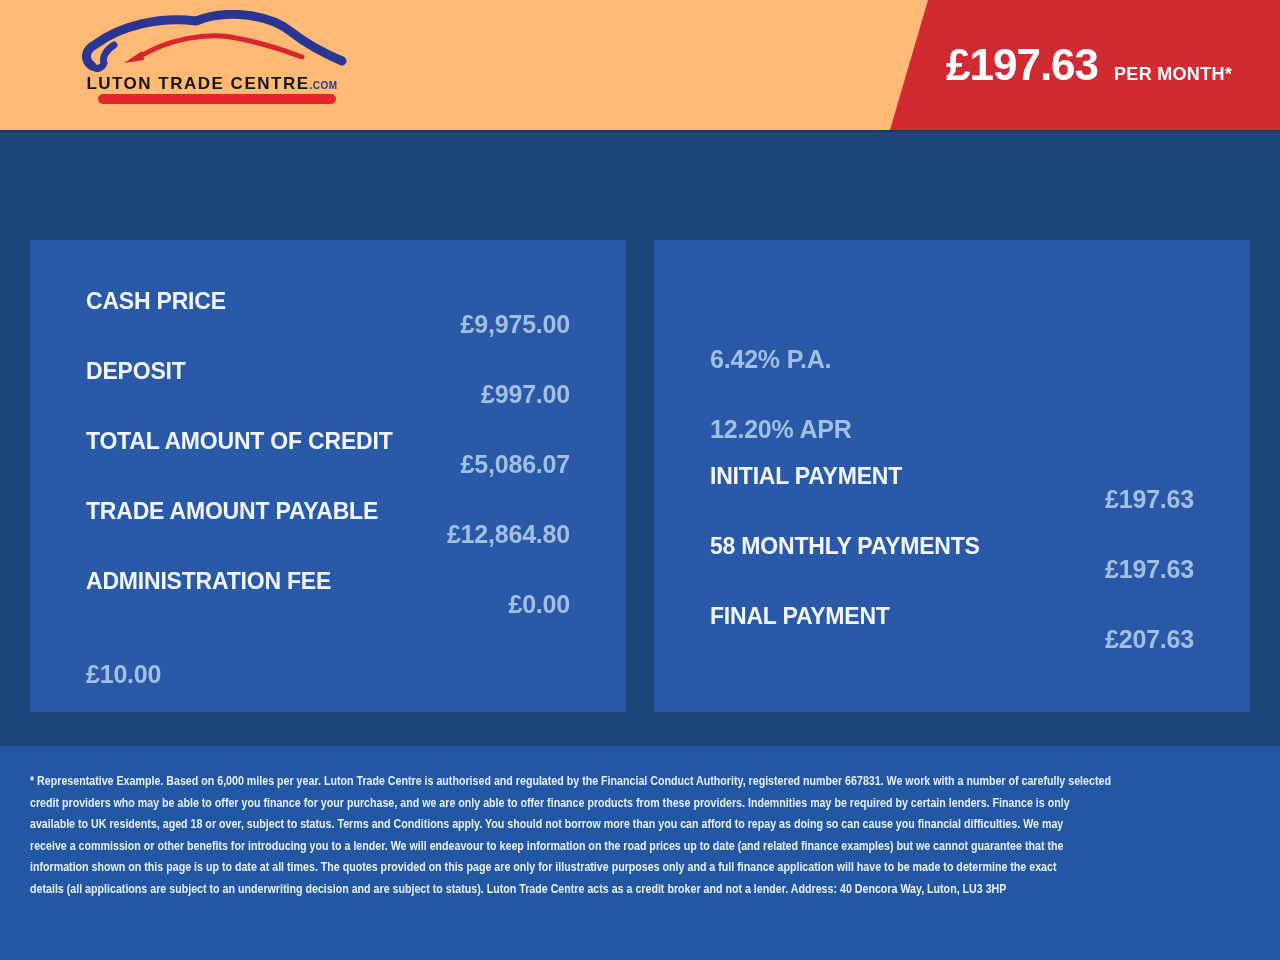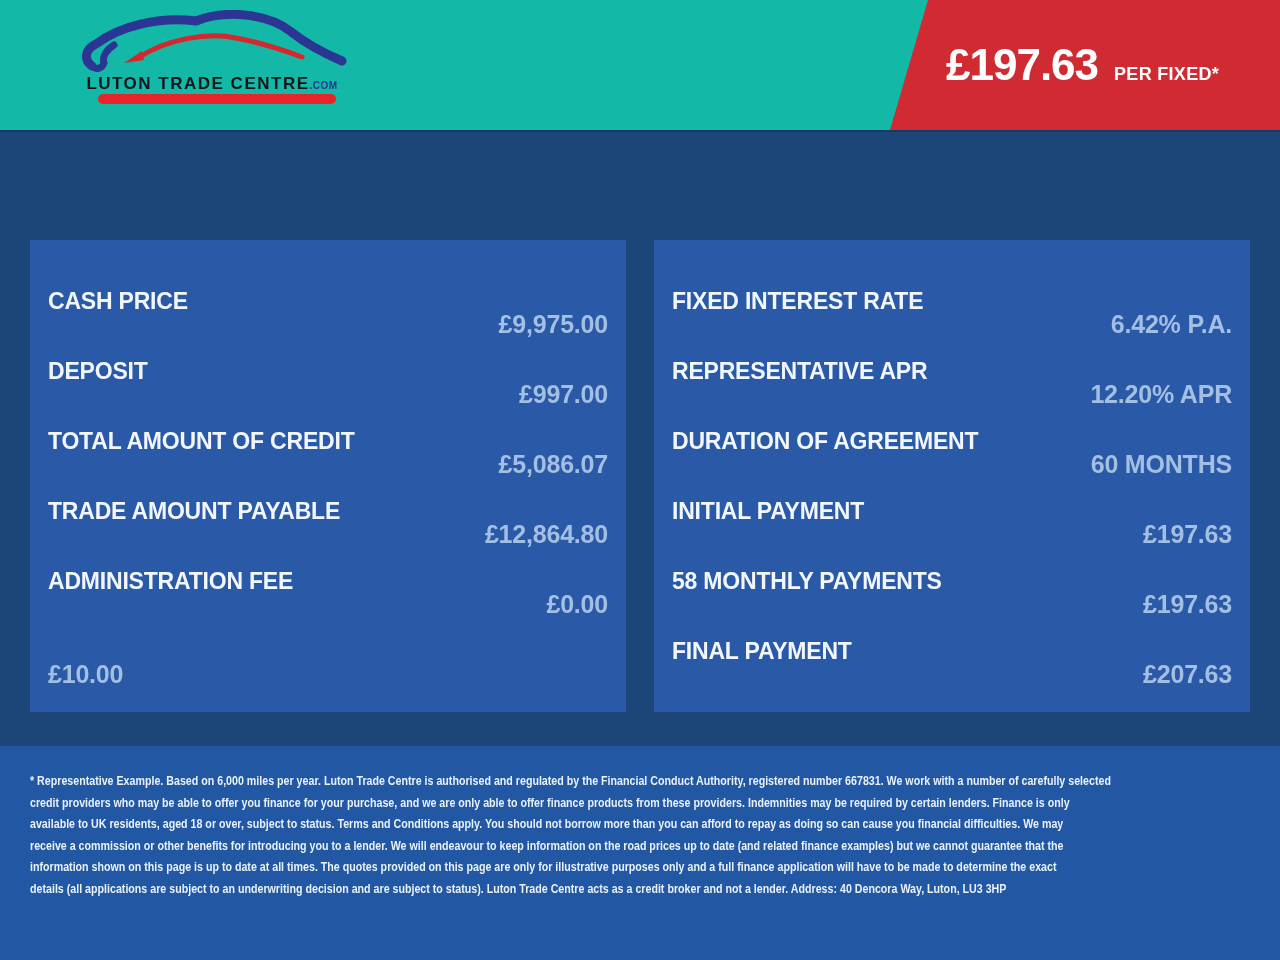--- a/index.html
+++ b/index.html
@@ -1,21 +1,21 @@
 <!DOCTYPE html>
 <html><head>
 <meta charset="utf-8">
 <style>
   html,body{margin:0;padding:0;overflow:hidden;background:#1d4678;}
   .page{
     position:relative;width:1280px;height:960px;overflow:hidden;
     background:#1d4678;font-family:"Liberation Sans",sans-serif;
   }
   
-  .header{position:absolute;top:0;left:0;width:1280px;height:130px;background:#14b8a6;}
+  .header{position:absolute;top:0;left:0;width:1280px;height:130px;background:#fdba74;}
   .logo{position:absolute;left:76px;top:8px;width:280px;height:112px;cursor:pointer;}
   .logo-art{position:absolute;left:0;top:2px;width:280px;height:62px;}
   .logo-text{
     position:absolute;left:0;top:66px;width:272px;text-align:center;
     font-weight:bold;font-size:17px;letter-spacing:1.5px;color:#15151a;white-space:nowrap;
   }
   .logo-dotcom{font-size:10px;letter-spacing:.5px;color:#2b3593;}
   .logo-bar{
     position:absolute;left:22px;top:86px;width:238px;height:10px;
     background:#e8242b;border-radius:6px;
@@ -34,21 +34,21 @@
   .heading{
     position:absolute;left:30px;top:167px;
     font-size:25px;font-weight:bold;color:#f2f7fd;letter-spacing:.2px;
   }
   .panel{
     position:absolute;top:240px;width:596px;height:472px;background:#2a5aa7;
     display:flex;flex-direction:column;justify-content:center;box-sizing:border-box;
   }
   .panel-left{left:30px;}
   .panel-right{left:654px;}
-  .frow{height:70px;display:flex;align-items:center;justify-content:space-between;padding:0 18px;}
+  .frow{height:70px;display:flex;align-items:center;justify-content:space-between;padding:0 56px;}
   .frow-label{font-size:23px;font-weight:bold;color:#f2f7fd;letter-spacing:-.2px;white-space:nowrap;}
   .frow-value{font-size:25px;font-weight:bold;color:#a3bfe3;letter-spacing:-.2px;white-space:nowrap;margin-top:46px;}
   
   .footer{
     position:absolute;top:746px;left:0;width:1280px;height:214px;background:#2257a3;
     box-sizing:border-box;padding:24px 0 0 30px;
   }
   .disc-line{
     white-space:nowrap;height:21.5px;line-height:21.5px;
     font-size:13px;font-weight:bold;color:#e9f1fa;
@@ -71,21 +71,21 @@
         <path d="M62,48 C90,29 132,22 160,28 C188,33 210,41 226,47" fill="none" stroke="#d8262e" stroke-width="5" stroke-linecap="round"></path>
         <polygon points="48,53 66,41 68,50" fill="#d8262e"></polygon>
       </svg>
       <div class="logo-text"><span>LUTON TRADE CENTRE</span><span class="logo-dotcom">.COM</span></div>
       <div class="logo-bar"></div>
     </div>
 
     <div class="banner">
       <div class="banner-line">
         <span class="banner-price">£197.63</span>
-        <span class="banner-period">PER FIXED*</span>
+        <span class="banner-period">PER MONTH*</span>
       </div>
     </div>
   </div>
 
   <div class="mid"></div>
 
 
   <div class="panel panel-left">
     <div class="frow">
       <span class="frow-label">CASH PRICE</span>
@@ -107,30 +107,24 @@
       <span class="frow-label">ADMINISTRATION FEE</span>
       <span class="frow-value">£0.00</span>
     </div>
     <div class="frow">
       <span class="frow-value">£10.00</span>
     </div>
   </div>
 
   <div class="panel panel-right">
     <div class="frow">
-      <span class="frow-label">FIXED INTEREST RATE</span>
       <span class="frow-value">6.42% P.A.</span>
     </div>
     <div class="frow">
-      <span class="frow-label">REPRESENTATIVE APR</span>
       <span class="frow-value">12.20% APR</span>
-    </div>
-    <div class="frow">
-      <span class="frow-label">DURATION OF AGREEMENT</span>
-      <span class="frow-value">60 MONTHS</span>
     </div>
     <div class="frow">
       <span class="frow-label">INITIAL PAYMENT</span>
       <span class="frow-value">£197.63</span>
     </div>
     <div class="frow">
       <span class="frow-label">58 MONTHLY PAYMENTS</span>
       <span class="frow-value">£197.63</span>
     </div>
     <div class="frow">

